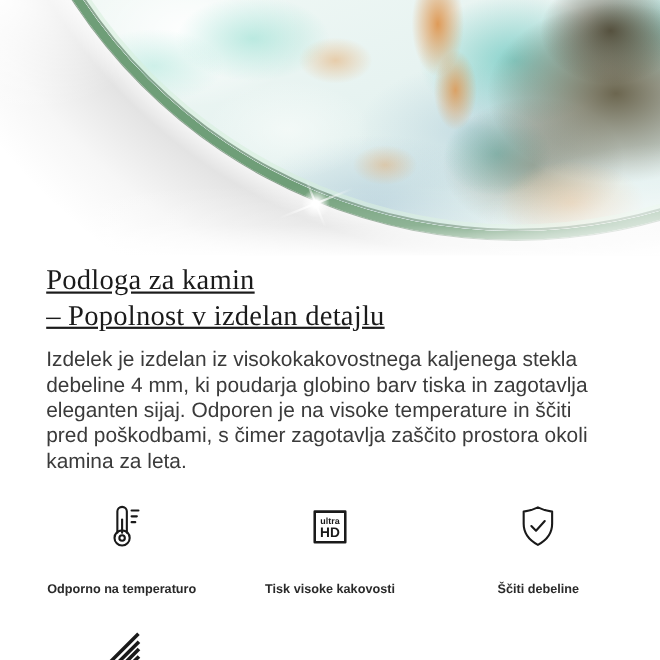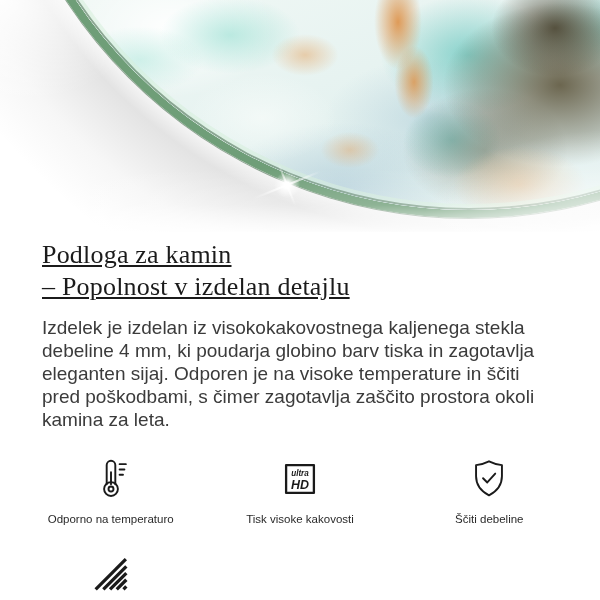--- a/index.html
+++ b/index.html
@@ -128,27 +128,28 @@
 
   
   .features {
     margin: 25px 16px 0;
     display: grid;
     grid-template-columns: repeat(3, 1fr);
     row-gap: 26px;
     text-align: center;
   }
   .feature { display: flex; flex-direction: column; align-items: center; }
-  .icon-box { height: 46px; display: flex; align-items: flex-end; justify-content: center; font-style: italic; }
+  .icon-box { height: 46px; display: flex; align-items: flex-end; justify-content: center; }
   .icon-box svg { display: block; }
   .feature-label {
-    margin-top: 11px;
+    margin-top: 28px;
     font-size: 11.5px;
     color: #2a2a2a;
     white-space: nowrap;
+    font-weight: bold;
   }
   .stroke { fill: none; stroke: #1a1a1a; stroke-width: 2; stroke-linecap: round; stroke-linejoin: round; }
   .svgtext { fill: #1a1a1a; font-family: "Liberation Sans", sans-serif; }
 </style>
 </head>
 <body>
 
 <div class="hero">
   <div class="ring-shadow"></div>
   <div class="glass-wrap">

